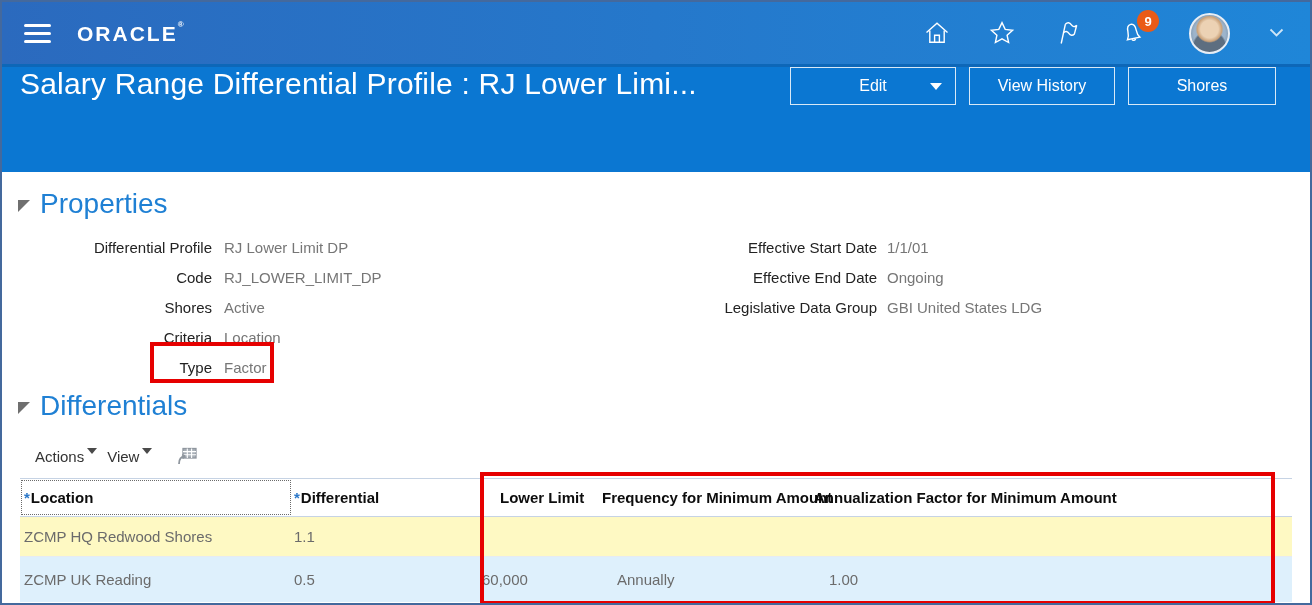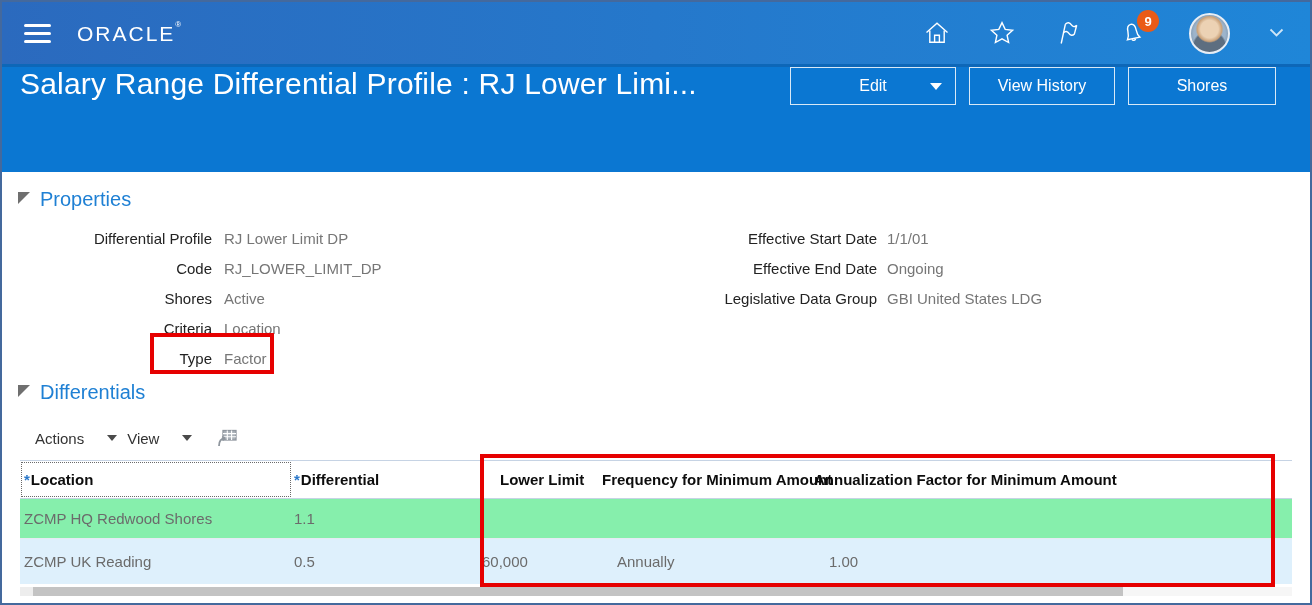--- a/index.html
+++ b/index.html
@@ -13,21 +13,21 @@
 
   
   .topbar {
     height:62px;
     background:linear-gradient(90deg,#2b6abe,#1f86d8);
     display:flex; align-items:center;
     padding:0 26px 0 22px;
   }
   .hamburger { width:27px; height:19px; display:flex; flex-direction:column; justify-content:space-between; cursor:pointer; }
   .hamburger span { height:3px; background:#fff; border-radius:2px; }
-  .brand { color:#fff; font-weight:400; font-size:21px; letter-spacing:2px; margin-left:26px; }
+  .brand { color:#fff; font-weight:700; font-size:21px; letter-spacing:2px; margin-left:26px; }
   .brand sup { font-size:8px; letter-spacing:0; vertical-align:14px; }
   .top-icons { margin-left:auto; display:flex; align-items:center; gap:37px; }
   .ticon { width:28px; height:28px; display:block; }
   .bell-wrap { position:relative; }
   .badge {
     position:absolute; top:-9px; right:-13px;
     min-width:22px; height:22px; border-radius:11px;
     background:#ea5b17; color:#fff; font-size:13px; font-weight:bold;
     display:flex; align-items:center; justify-content:center; padding:0 5px;
   }
@@ -60,21 +60,21 @@
   .bbtn.edit { width:166px; }
   .bbtn.vh { width:146px; }
   .bbtn.close { width:148px; }
   .caret-down {
     width:0; height:0; border-left:6px solid transparent; border-right:6px solid transparent;
     border-top:7px solid #fff; display:inline-block;
   }
   .bbtn .caret-down { position:absolute; right:13px; top:15px; }
 
   
-  .sec-heading { display:flex; align-items:flex-start; color:#1f80d4; font-size:20px; font-weight:300; }
+  .sec-heading { display:flex; align-items:center; color:#1f80d4; font-size:28px; font-weight:300; }
   .sec-heading .disc {
     width:12px; height:12px; background:#6f6f6f; margin:4px 10px 0 0;
     clip-path:polygon(0 0,100% 0,0 100%);
     cursor:pointer; flex:0 0 auto;
   }
   .heading-props { margin:16px 0 0 16px; }
   .heading-diff  { margin:8px 0 0 16px; }
 
   
   .fields { position:relative; margin-top:12px; height:150px; font-size:15px; }
@@ -87,34 +87,34 @@
   .right .flabel { width:335px; }
   .fvalue { color:#767676; }
   .left .fvalue { margin-left:12px; }
   .right .fvalue { margin-left:10px; }
 
   .annot { position:absolute; border:4px solid #e60000; pointer-events:none; z-index:6; }
   .annot-type { left:148px; top:110px; width:124px; height:41px; }
 
   
   .dtoolbar { margin:22px 0 0 33px; display:flex; align-items:center; gap:10px; height:24px; font-size:15px; color:#333; }
-  .menu-btn { display:flex; align-items:center; gap:23px; cursor:pointer; background:none; border:none; font:inherit; color:#333; }
+  .menu-btn { display:flex; align-items:flex-start; gap:3px; cursor:pointer; background:none; border:none; font:inherit; color:#333; }
   .mcaret { width:0; height:0; border-left:5px solid transparent; border-right:5px solid transparent; border-top:6px solid #4a4a4a; }
   .detach { margin-left:14px; cursor:pointer; display:block; }
 
   
   .dtable { position:relative; margin:10px 0 0 18px; width:1272px; font-size:15px; }
   .trow { display:grid; grid-template-columns:272px 188px 120px 212px 1fr; align-items:center; }
   .thead { height:39px; border-top:1px solid #c6d3e4; border-bottom:1px solid #c6d3e4; font-weight:bold; color:#0d0d0d; }
   .th { padding-left:2px; height:100%; display:flex; align-items:center; white-space:nowrap; cursor:pointer; }
   .th.c0 { padding-left:4px; outline:1px dotted #6a6a6a; outline-offset:-2px; }
   .th.c2 { padding-left:20px; }
   .req { color:#2a77c9; margin-right:1px; }
   .tr-data { color:#6b6b6b; cursor:pointer; }
-  .tr-data.r0 { height:40px; border-bottom:1px solid #e6ebf2; background:#86efac; }
+  .tr-data.r0 { height:40px; border-bottom:1px solid #e6ebf2; background:#fef9c3; }
   .tr-data.r1 { height:45px; background:#def0fc; }
   .td { padding-left:2px; white-space:nowrap; }
   .td.c0 { padding-left:4px; }
   .td.c2 { }
   .td.c3 { padding-left:17px; }
   .td.c4 { padding-left:17px; }
   .annot-cols { left:460px; top:-6px; width:795px; height:133px; }
 
   
   .hscroll { margin:3px 0 0 18px; width:1272px; height:9px; display:flex; }

